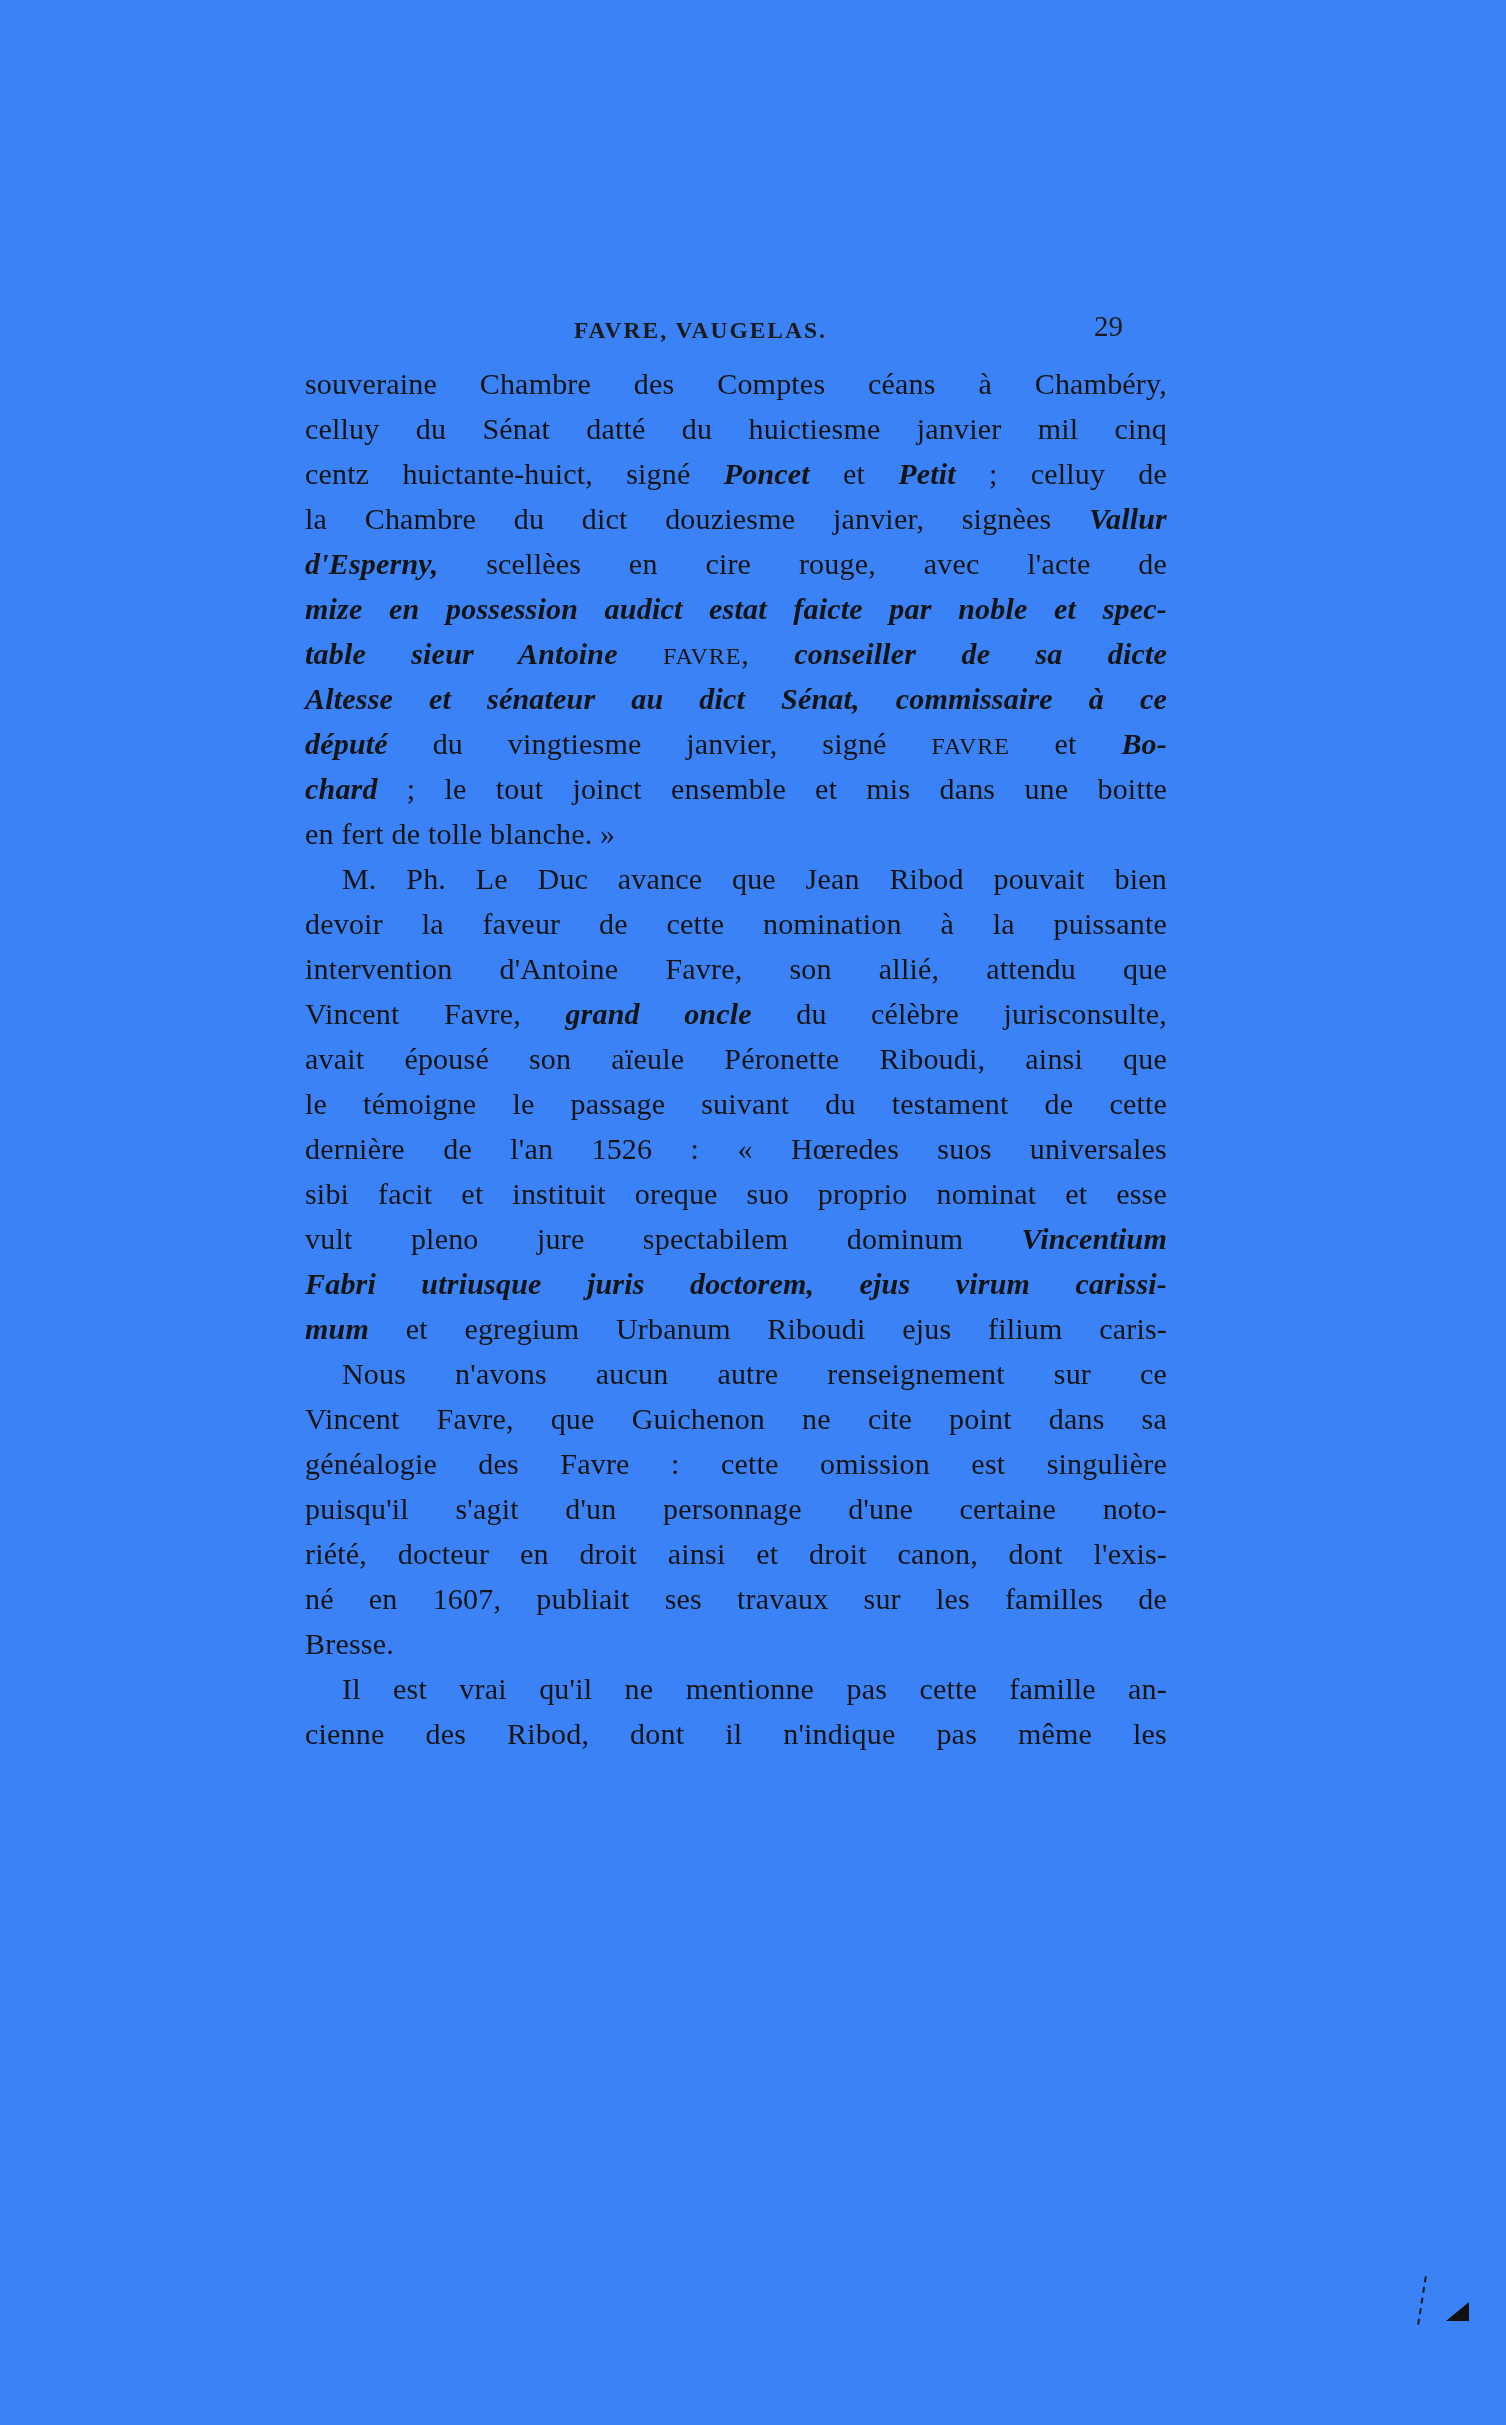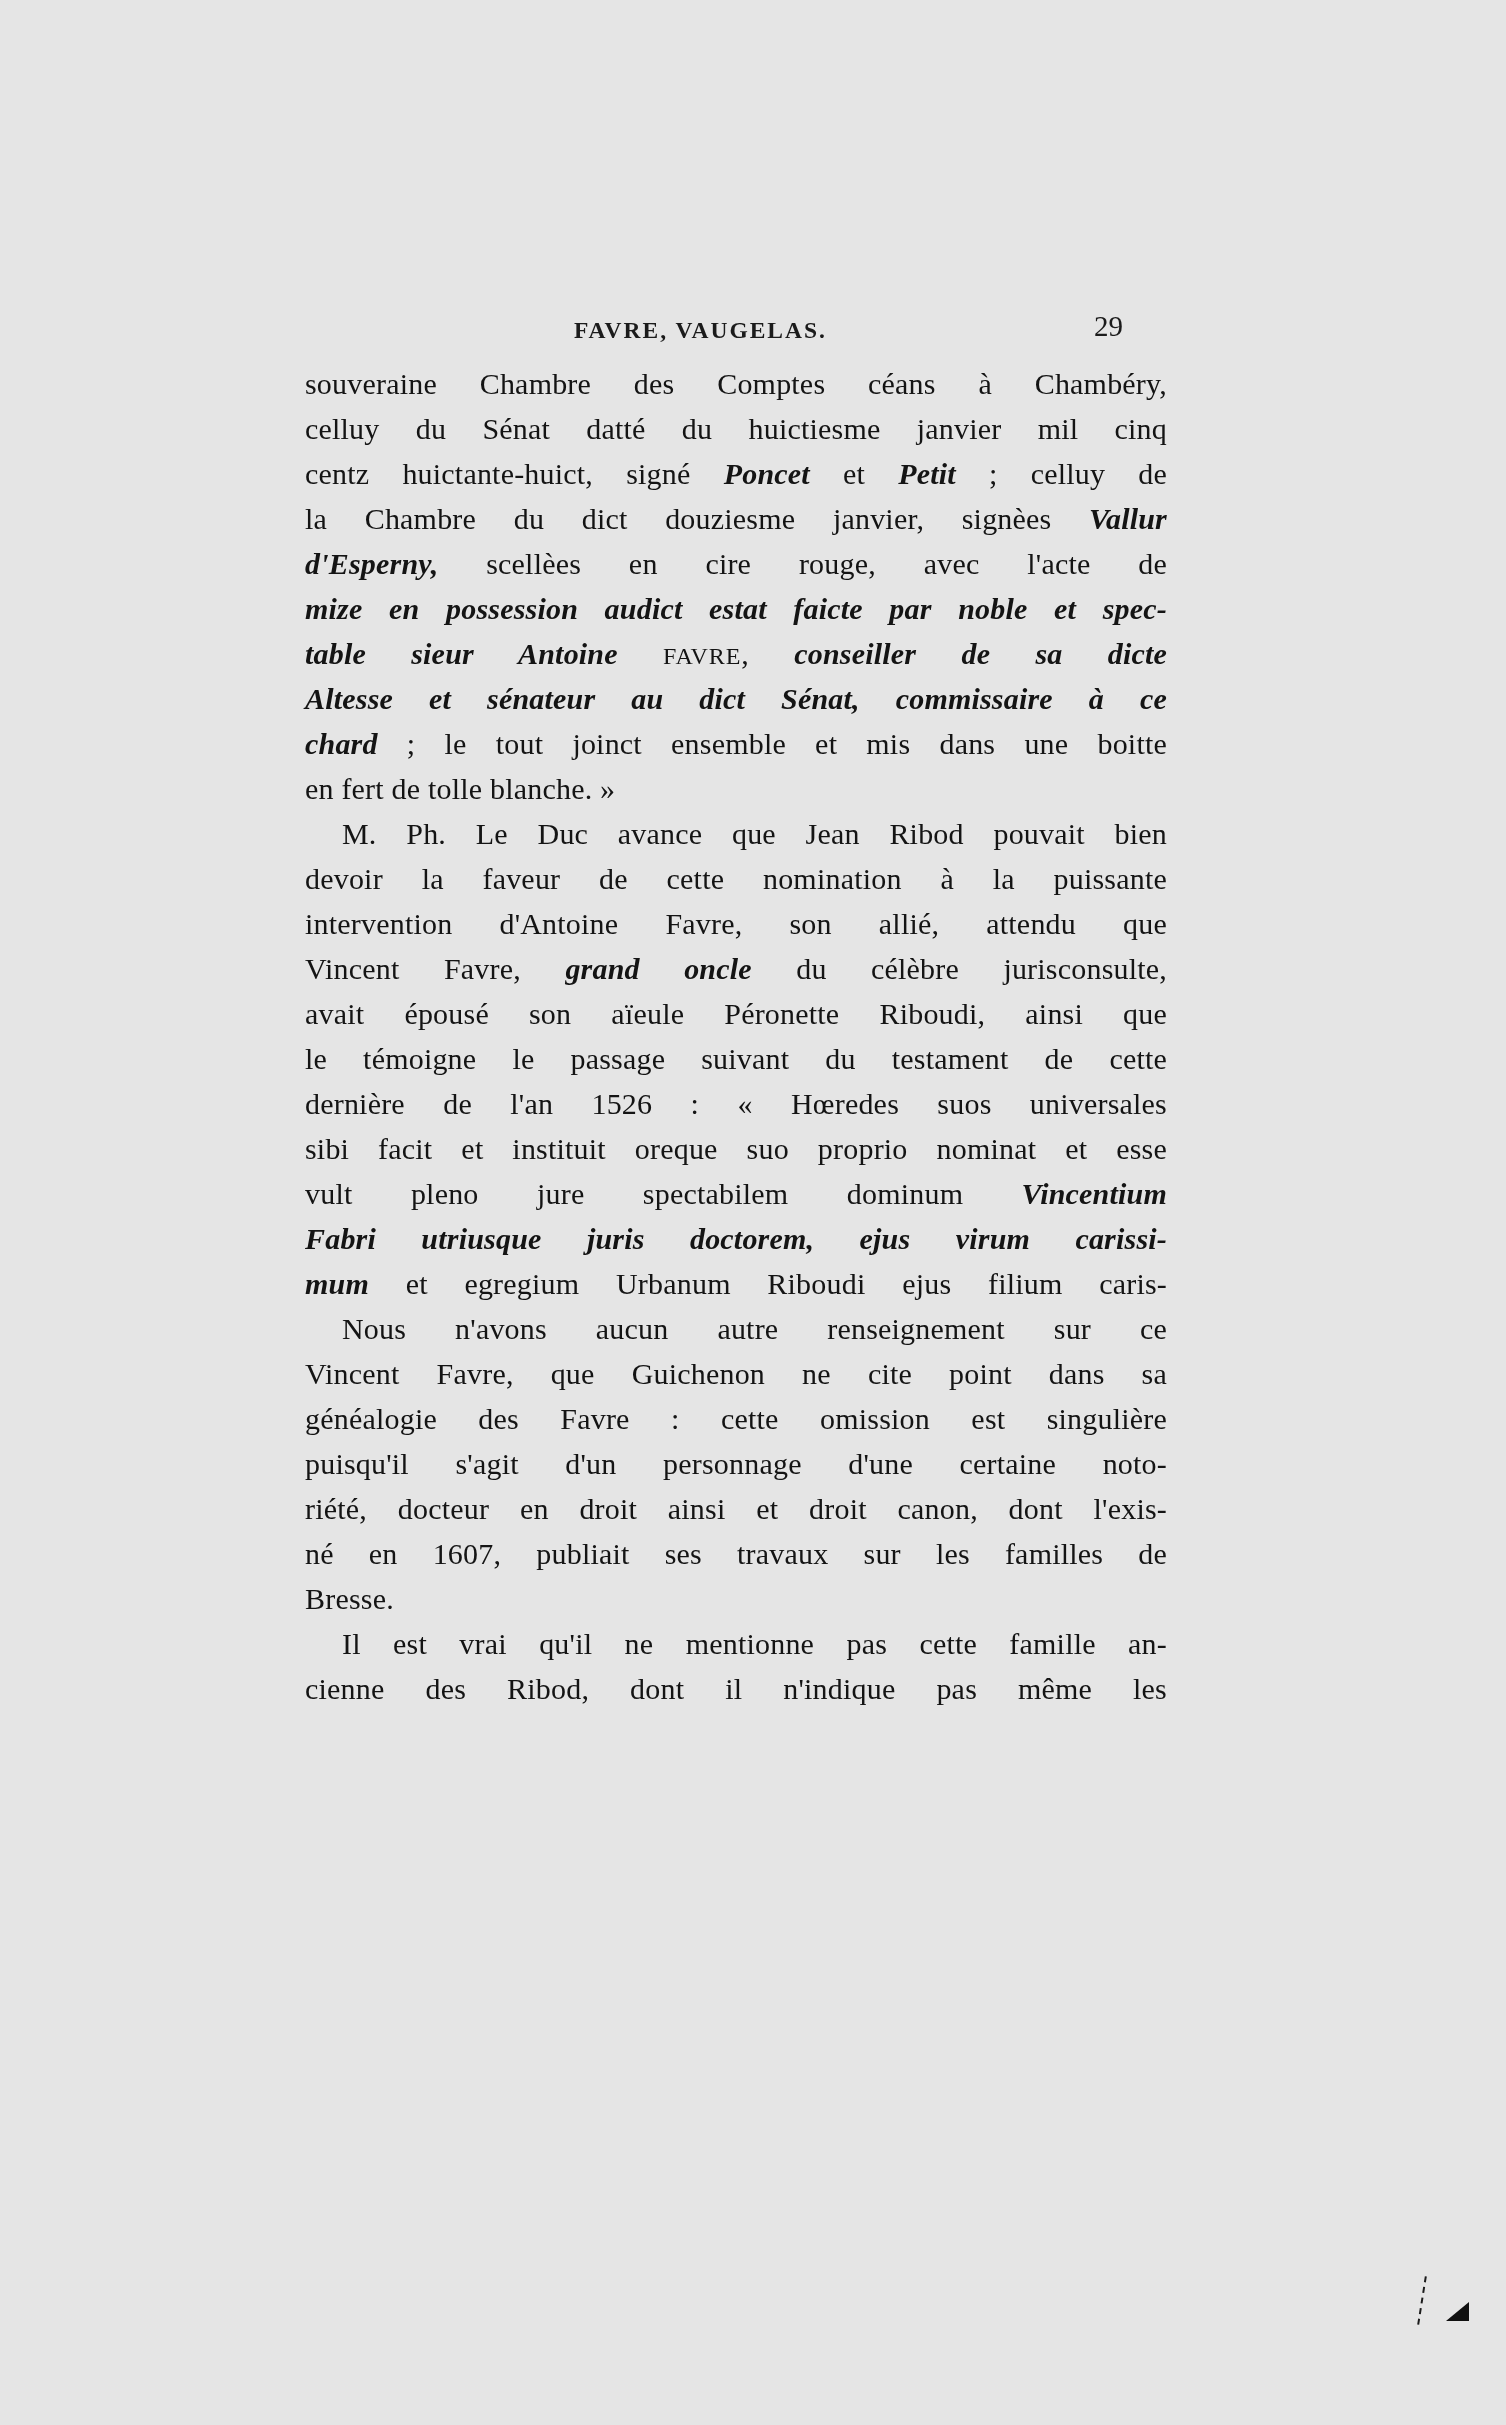--- a/index.html
+++ b/index.html
@@ -1,20 +1,20 @@
 <!DOCTYPE html>
 <html style="font-size:12.5px"><head>
 <meta charset="utf-8">
 <style>
   html, body { margin: 0; padding: 0; background: #ffffff; }
   .page {
     position: relative;
     width: 1506px;
     height: 2426px;
-    background: #e5e5e5;
+    background: #3b82f6;
     font-family: "Liberation Serif", "DejaVu Serif", serif;
     color: #141414;
     overflow: hidden;
   }
   .running-head {
     position: absolute;
     top: 317px;
     left: 574px;
     font-size: 23.5px;
     letter-spacing: 2px;
@@ -75,20 +75,21 @@
   <div class="page-number">29</div>
   <div class="text-block">
       <div class="line"><span>souveraine Chambre des Comptes céans à Chambéry,</span></div>
       <div class="line"><span>celluy du Sénat datté du huictiesme janvier mil cinq</span></div>
       <div class="line"><span>centz huictante-huict, signé </span><span class="italic">Poncet</span><span> et </span><span class="italic">Petit</span><span> ; celluy de</span></div>
       <div class="line"><span>la Chambre du dict douziesme janvier, signèes </span><span class="italic">Vallur</span></div>
       <div class="line"><span class="italic">d'Esperny,</span><span> scellèes en cire rouge, avec l'acte de</span></div>
       <div class="line"><span class="italic">mize en possession audict estat faicte par noble et spec-</span></div>
       <div class="line"><span class="italic">table sieur Antoine </span><span class="sc">FAVRE</span><span>, </span><span class="italic">conseiller de sa dicte</span></div>
       <div class="line"><span class="italic">Altesse et sénateur au dict Sénat, commissaire à ce</span></div>
+      <div class="line"><span class="italic">député</span><span> du vingtiesme janvier, signé </span><span class="sc">FAVRE</span><span> et </span><span class="italic">Bo-</span></div>
       <div class="line"><span class="italic">chard</span><span> ; le tout joinct ensemble et mis dans une boitte</span></div>
       <div class="line para-end"><span>en fert de tolle blanche. »</span></div>
       <div class="line indent"><span>M. Ph. Le Duc avance que Jean Ribod pouvait bien</span></div>
       <div class="line"><span>devoir la faveur de cette nomination à la puissante</span></div>
       <div class="line"><span>intervention d'Antoine Favre, son allié, attendu que</span></div>
       <div class="line"><span>Vincent Favre, </span><span class="italic">grand oncle</span><span> du célèbre jurisconsulte,</span></div>
       <div class="line"><span>avait épousé son aïeule Péronette Riboudi, ainsi que</span></div>
       <div class="line"><span>le témoigne le passage suivant du testament de cette</span></div>
       <div class="line"><span>dernière de l'an 1526 : « Hœredes suos universales</span></div>
       <div class="line"><span>sibi facit et instituit oreque suo proprio nominat et esse</span></div>

